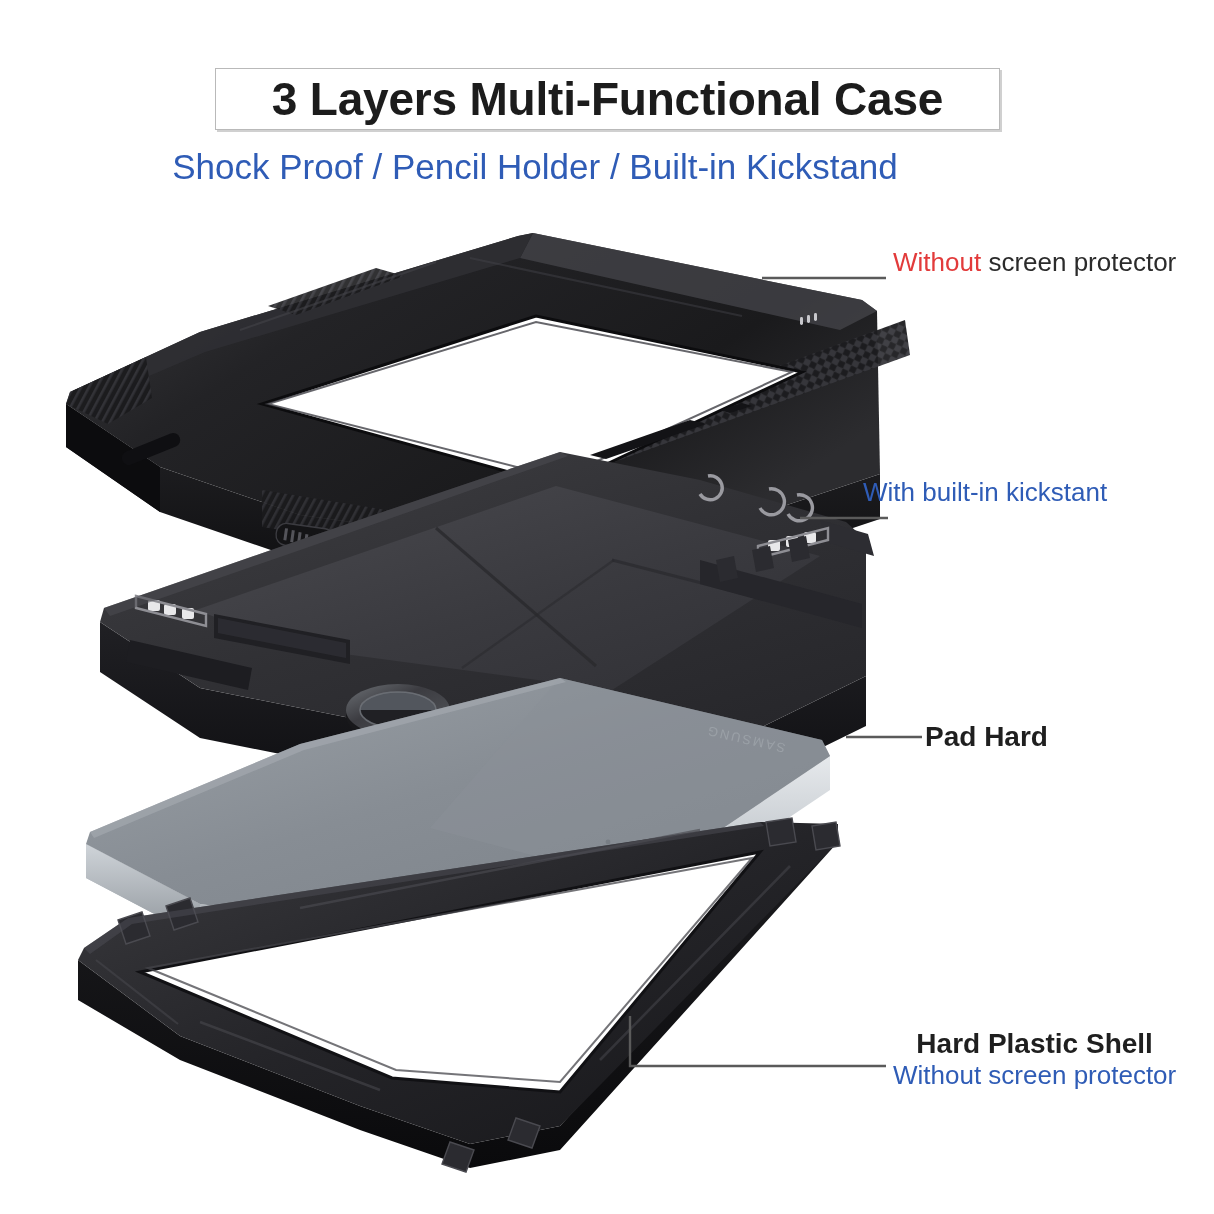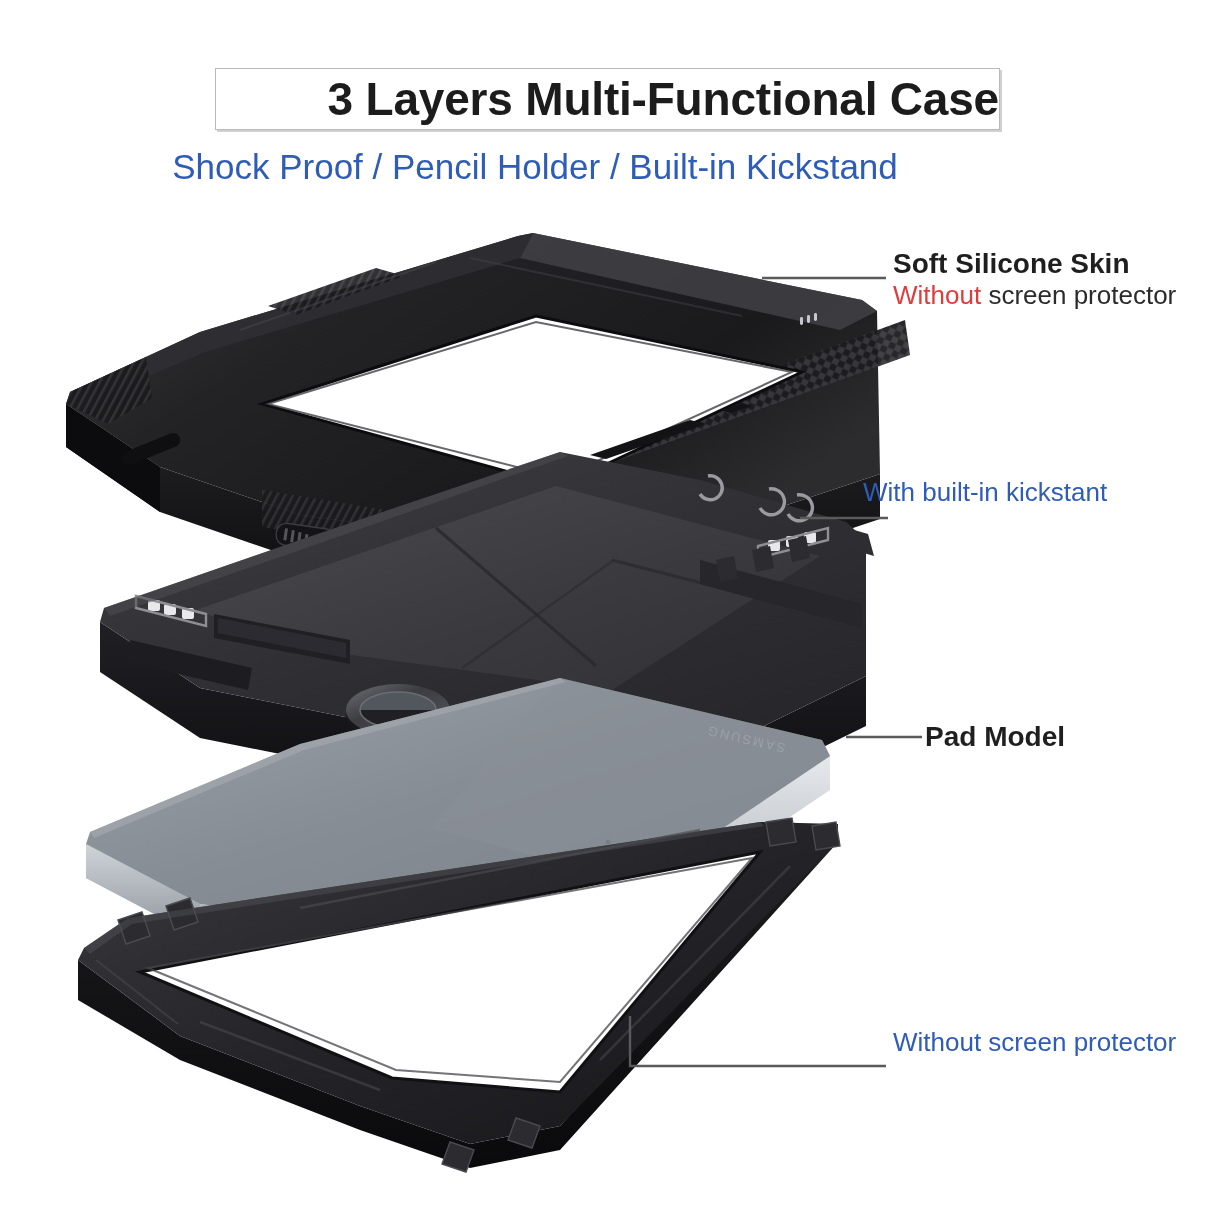--- a/index.html
+++ b/index.html
@@ -33,21 +33,21 @@
     left: 215px;
     top: 68px;
     width: 785px;
     height: 62px;
     border: 1px solid #b9b9b9;
     background: #ffffff;
     box-shadow: 2px 2px 0 rgba(150,150,150,0.45);
     box-sizing: border-box;
     display: flex;
     align-items: center;
-    justify-content: flex-end;
+    justify-content: center;
   }
   #title-text {
     font-size: 46px;
     font-weight: bold;
     color: #1c1c1c;
     letter-spacing: -0.2px;
     white-space: nowrap;
     line-height: 1;
   }
   #subtitle-text {
@@ -404,29 +404,29 @@
       <g stroke="#5a5a5a" stroke-width="2.4" fill="none">
         <line x1="762" y1="278" x2="886" y2="278"></line>
         <line x1="800" y1="518" x2="888" y2="518"></line>
         <line x1="846" y1="737" x2="922" y2="737"></line>
         <polyline points="630,1016 630,1066 886,1066"></polyline>
       </g>
     </svg>
   </div>
 
   <div class="callout" id="callout-0">
-    <span class="c-title">Soft Silicone Skin</span>
     <span class="c-sub"><span class="sub-red">Without</span><span class="sub-dark"> screen protector</span></span>
   </div>
 
   <div class="callout" id="callout-1">
     <span class="c-sub sub-blue">With built-in kickstant</span>
   </div>
 
   <div class="callout" id="callout-2">
-    <span class="c-title">Pad Model</span>
+    <span class="c-title">Pad Hard</span>
   </div>
 
   <div class="callout" id="callout-3">
+    <span class="c-title">Hard Plastic Shell</span>
     <span class="c-sub sub-blue">Without screen protector</span>
   </div>
 
 </div>
 
 </body></html>

